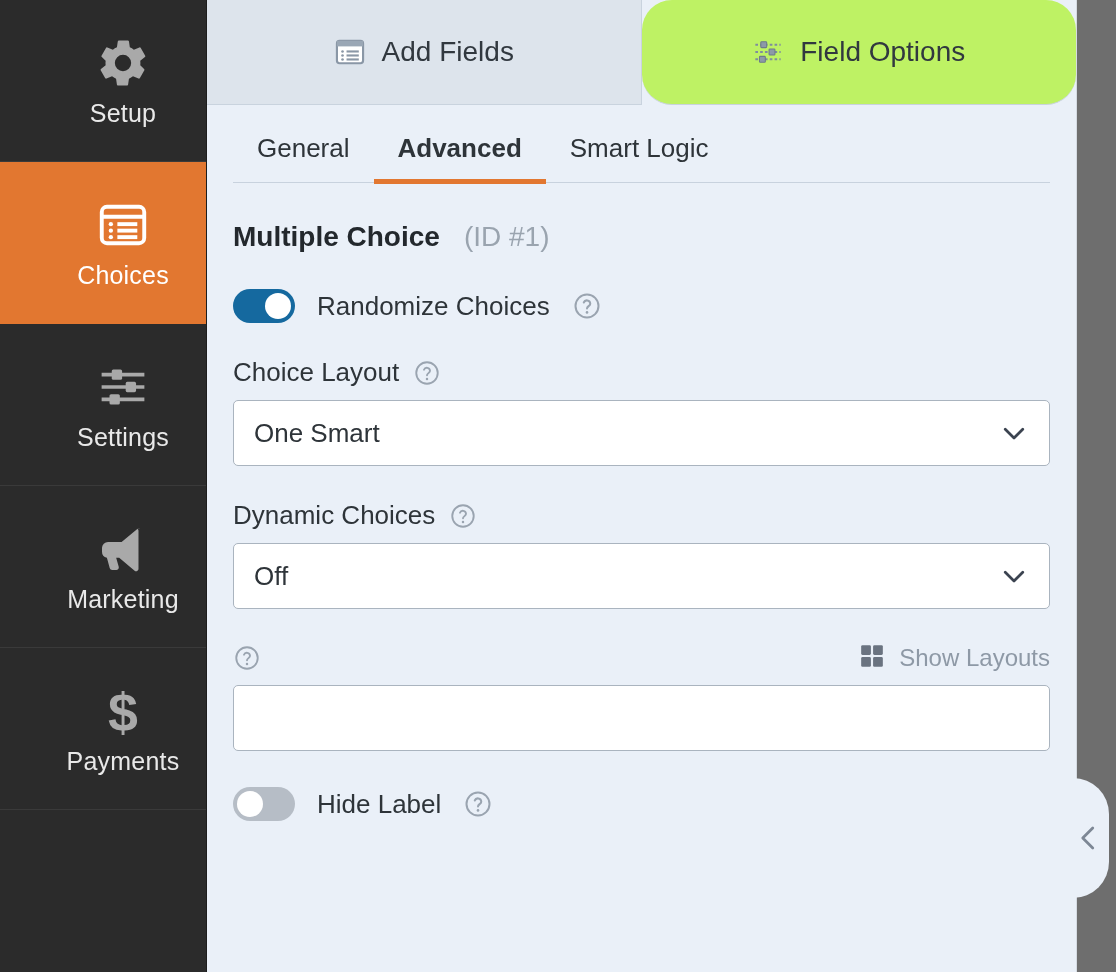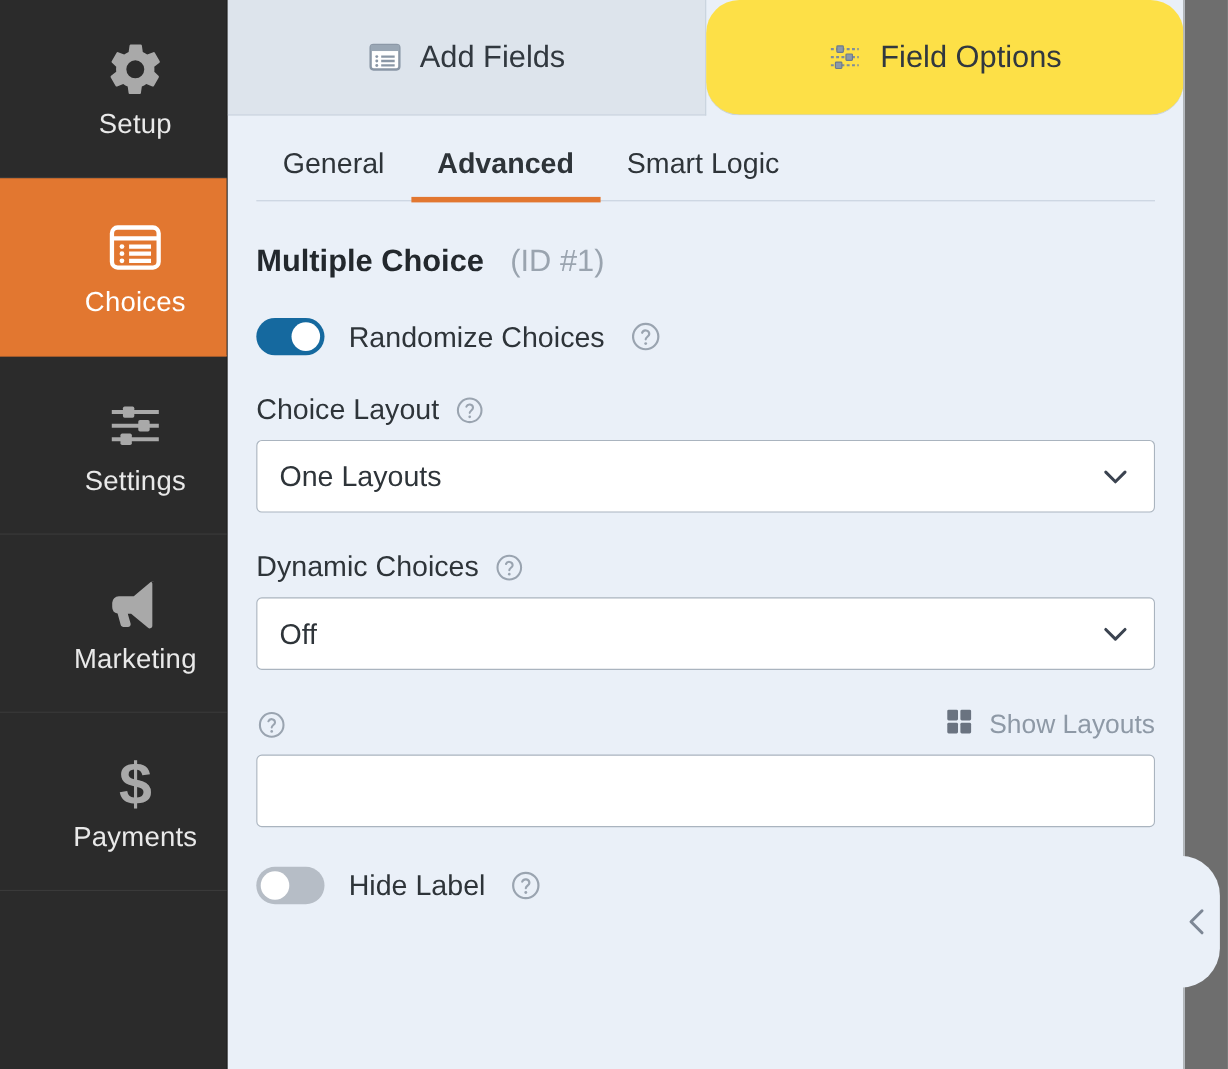--- a/index.html
+++ b/index.html
@@ -48,21 +48,21 @@
   
   .toptabs { display: flex; height: 105px; width: 869px; }
   .toptab {
     flex: 1 1 50%;
     display: flex; align-items: center; justify-content: center; gap: 16px;
     font-size: 28px; color: #31383f;
     border-bottom: 1px solid #c9d3de;
     user-select: none;
   }
   .toptab.inactive { background: #dde4ec; border-right: 1px solid #c9d3de; }
-  .toptab.active { background: #fde047; border-radius: 30px; }
+  .toptab.active { background: #bef264; border-radius: 30px; }
   .toptab .tt-icon { display: flex; align-items: center; }
 
   
   .subtabs {
     margin: 0 26px 0 26px;
     height: 78px;
     display: flex; align-items: flex-start; gap: 0px;
     border-bottom: 1px solid #c8d2de;
     position: relative;
   }
@@ -299,21 +299,21 @@
           <span class="lbl">Choice Layout</span>
           <span class="help-icon">
             <svg width="28" height="28" viewBox="0 0 24 24" fill="none" stroke="#9aa4b0" stroke-width="1.6">
               <circle cx="12" cy="12" r="9.2"></circle>
               <path d="M9.4 9.2a2.7 2.7 0 0 1 5.2.9c0 1.8-2.6 2.2-2.6 3.9" stroke-linecap="round"></path>
               <circle cx="12" cy="17.1" r="1.05" fill="#9aa4b0" stroke="none"></circle>
             </svg>
           </span>
         </div>
         <div class="select-box">
-          <span>One Layouts</span>
+          <span>One Smart</span>
           <span class="chev">
             <svg width="30" height="30" viewBox="0 0 24 24" fill="none" stroke="#3b4350" stroke-width="2.2" stroke-linecap="round" stroke-linejoin="round">
               <polyline points="5,9 12,16 19,9"></polyline>
             </svg>
           </span>
         </div>
 
         
         <div class="label-row">
           <span class="lbl">Dynamic Choices</span>

